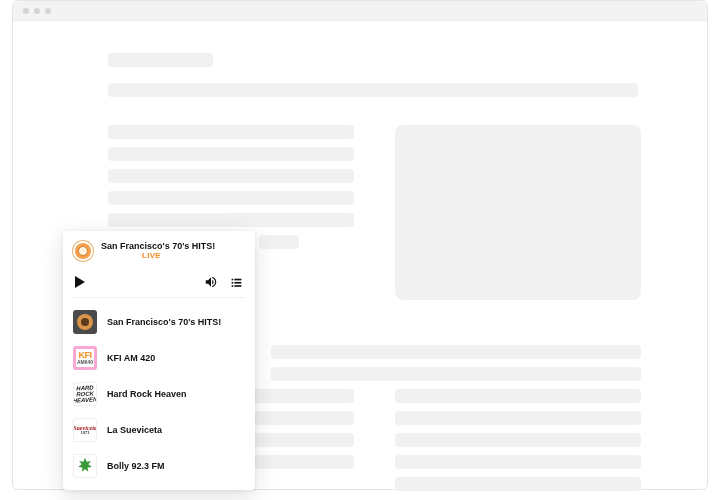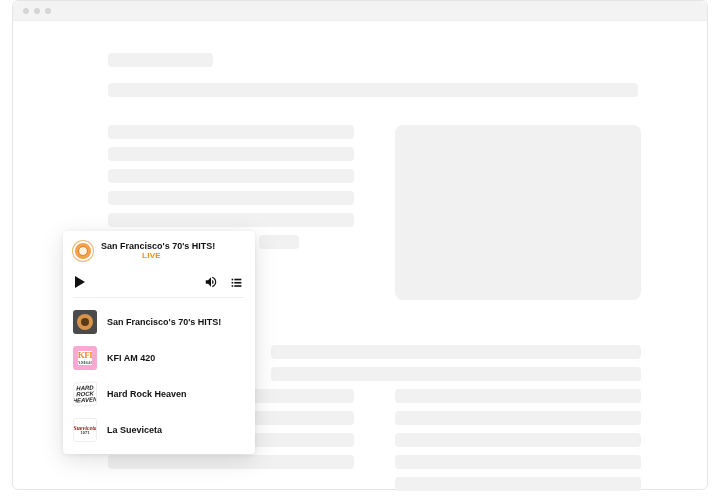--- a/index.html
+++ b/index.html
@@ -68,21 +68,21 @@
     .play-triangle { width: 0; height: 0; border-top: 6px solid transparent; border-bottom: 6px solid transparent; border-left: 10px solid #111; }
 
     .station-list { padding-top: 6px; }
     .station { display: flex; align-items: center; gap: 10px; padding: 6px 0; cursor: pointer; }
     .station-art { width: 24px; height: 24px; border-radius: 3px; flex-shrink: 0; display:flex; align-items:center; justify-content:center; font-size: 6px; font-weight:700; line-height:1; text-align:center; overflow:hidden; }
     .station-name { font-size: 9px; font-weight: 700; color: #111; }
 
     .art-sf { background: #4a4a4a; }
     .art-sf .disc { width: 16px; height:16px; border-radius:50%; background:#d8944a; display:flex; align-items:center; justify-content:center;}
     .art-sf .disc::after { content:""; width:8px;height:8px;border-radius:50%; background:#5a3a1a;}
-    .art-kfi { background:#fff; color:#f68b1e; border:5px solid #f9a8d4; flex-direction:column;font-family:Liberation Serif, serif; }
+    .art-kfi { background:#fff; color:#f68b1e; border:3px solid #f9a8d4; flex-direction:column; }
     .art-kfi .big { font-size:9px; letter-spacing:-0.5px; }
     .art-kfi .small { font-size:5px; color:#555; font-weight:600; }
     .art-hrh { background:#fff; color:#222; border:1px solid #eee; font-family: Impact, sans-serif; font-style: italic; transform: skewY(-3deg); }
     .art-sueviceta { background:#fff; border:1px solid #eee; color:#a01818; font-style:italic; font-family: cursive; flex-direction:column;}
     .art-sueviceta .small { font-size:4px; color:#333; font-style:normal; font-family:sans-serif;}
     .art-bolly { background:#fff; border:1px solid #eee; }
     .art-bolly svg { width:20px; height:20px; }
   </style>
 </head>
 <body>
@@ -180,18 +180,26 @@
         </div>
 
         <div class="station">
           <div class="station-art art-sueviceta">
               <span style="font-size:6px;">Sueviceta</span>
               <span class="small">1071</span>
             </div>
           <span class="station-name">La Sueviceta</span>
         </div>
 
+        <div class="station">
+          <div class="station-art art-bolly">
+            <svg viewBox="0 0 24 24">
+                <path fill="#3a9a3a" d="M12 2l2 5 5-1-3 4 4 3-5 1 1 5-4-3-4 3 1-5-5-1 4-3-3-4 5 1z"></path>
+              </svg>
+          </div>
+          <span class="station-name">Bolly 92.3 FM</span>
+        </div>
 
       </div>
     </div>
 
   </div>
 </div>
 
 </body></html>

